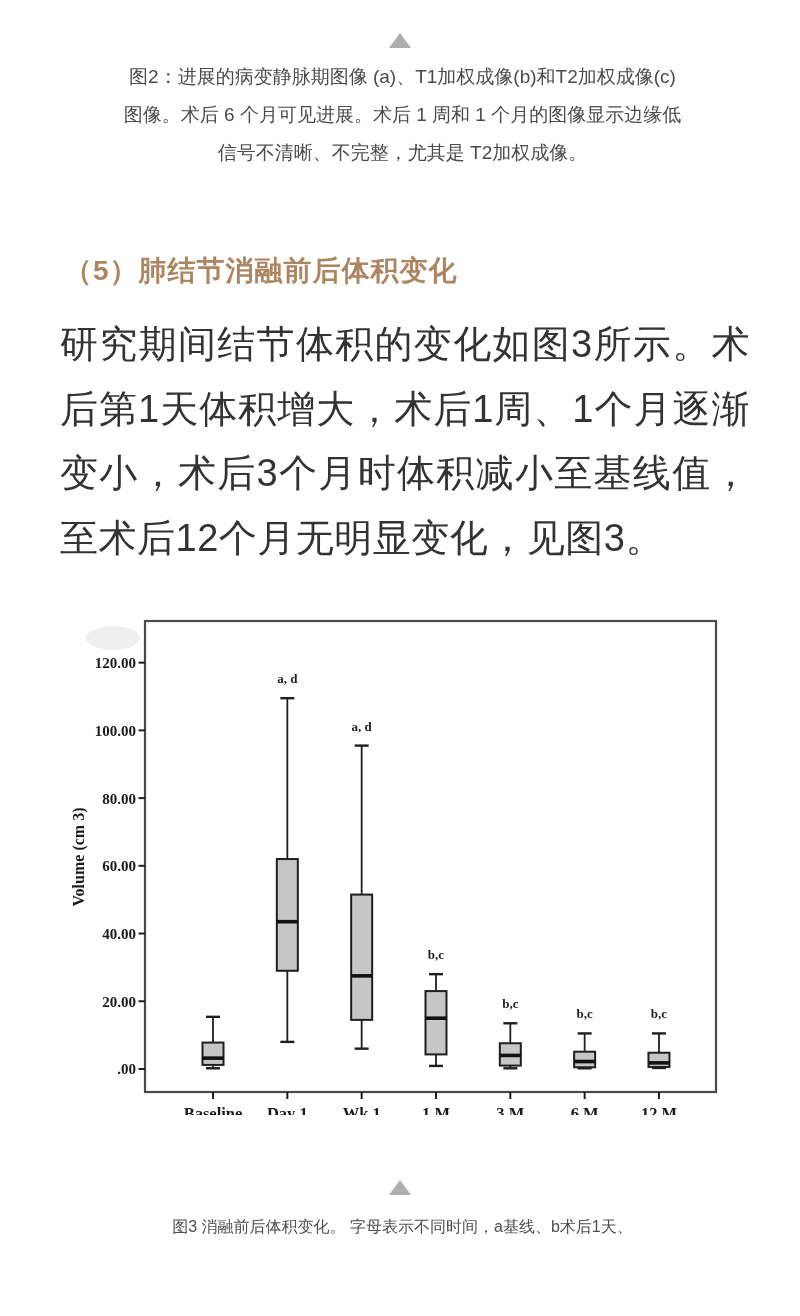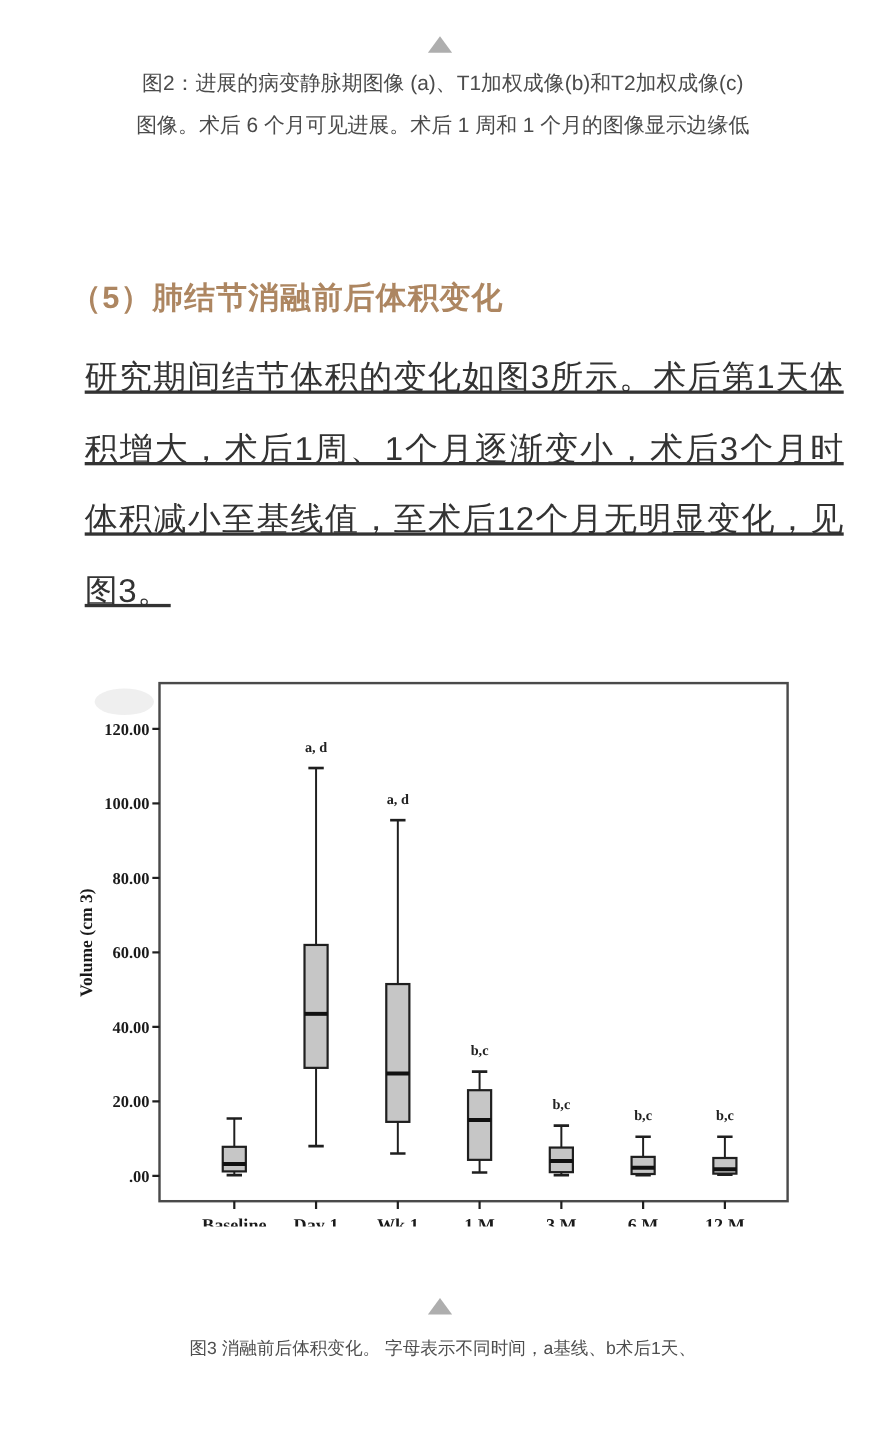--- a/index.html
+++ b/index.html
@@ -15,34 +15,35 @@
   #tri-top{top:33px;}
   #tri-bottom{top:1180px;}
   .fig-caption{position:absolute;left:41px;right:36px;text-align:center;color:#4b4b4b;}
   #fig2-caption{top:58px;font-size:19px;line-height:38px;}
   #fig3-caption{top:1208px;font-size:16px;line-height:37px;color:#4e4e4e;}
   #section-heading{
     position:absolute;top:252px;left:64px;font-size:28px;font-weight:bold;
     color:#ad8661;letter-spacing:1px;
   }
   #body-paragraph{
-    position:absolute;top:312px;left:77px;width:690px;font-size:30px;
-    line-height:64.5px;color:#333333;text-align:justify;letter-spacing:0.5px;text-decoration:underline;
+    position:absolute;top:312px;left:60px;width:690px;font-size:38px;
+    line-height:64.5px;color:#333333;text-align:justify;letter-spacing:0.5px;
   }
   #figure3-chart{position:absolute;left:60px;top:615px;width:700px;height:500px;}
   #figure3-chart svg text{font-family:"Liberation Serif","DejaVu Serif",serif;}
 </style>
 </head>
 <body>
 
 <div id="tri-top" class="tri"></div>
 
 <div id="fig2-caption" class="fig-caption">
   <div>图2：进展的病变静脉期图像 (a)、T1加权成像(b)和T2加权成像(c)</div>
   <div>图像。术后 6 个月可见进展。术后 1 周和 1 个月的图像显示边缘低</div>
+  <div>信号不清晰、不完整，尤其是 T2加权成像。</div>
 </div>
 
 <div id="section-heading">（5）肺结节消融前后体积变化</div>
 
 <div id="body-paragraph">研究期间结节体积的变化如图3所示。术后第1天体积增大，术后1周、1个月逐渐变小，术后3个月时体积减小至基线值，至术后12个月无明显变化，见图3。</div>
 
 <div id="figure3-chart"><svg width="700" height="500" viewBox="0 0 700 500">
       <ellipse cx="53" cy="23" rx="27" ry="12" fill="#e2e2e2" opacity="0.55"></ellipse>
       <rect x="85" y="6" width="571" height="471" fill="none" stroke="#4a4a4a" stroke-width="2.2"></rect>
       <line x1="78.5" y1="453.97483824586624" x2="85" y2="453.97483824586624" stroke="#1f1f1f" stroke-width="2"></line>

